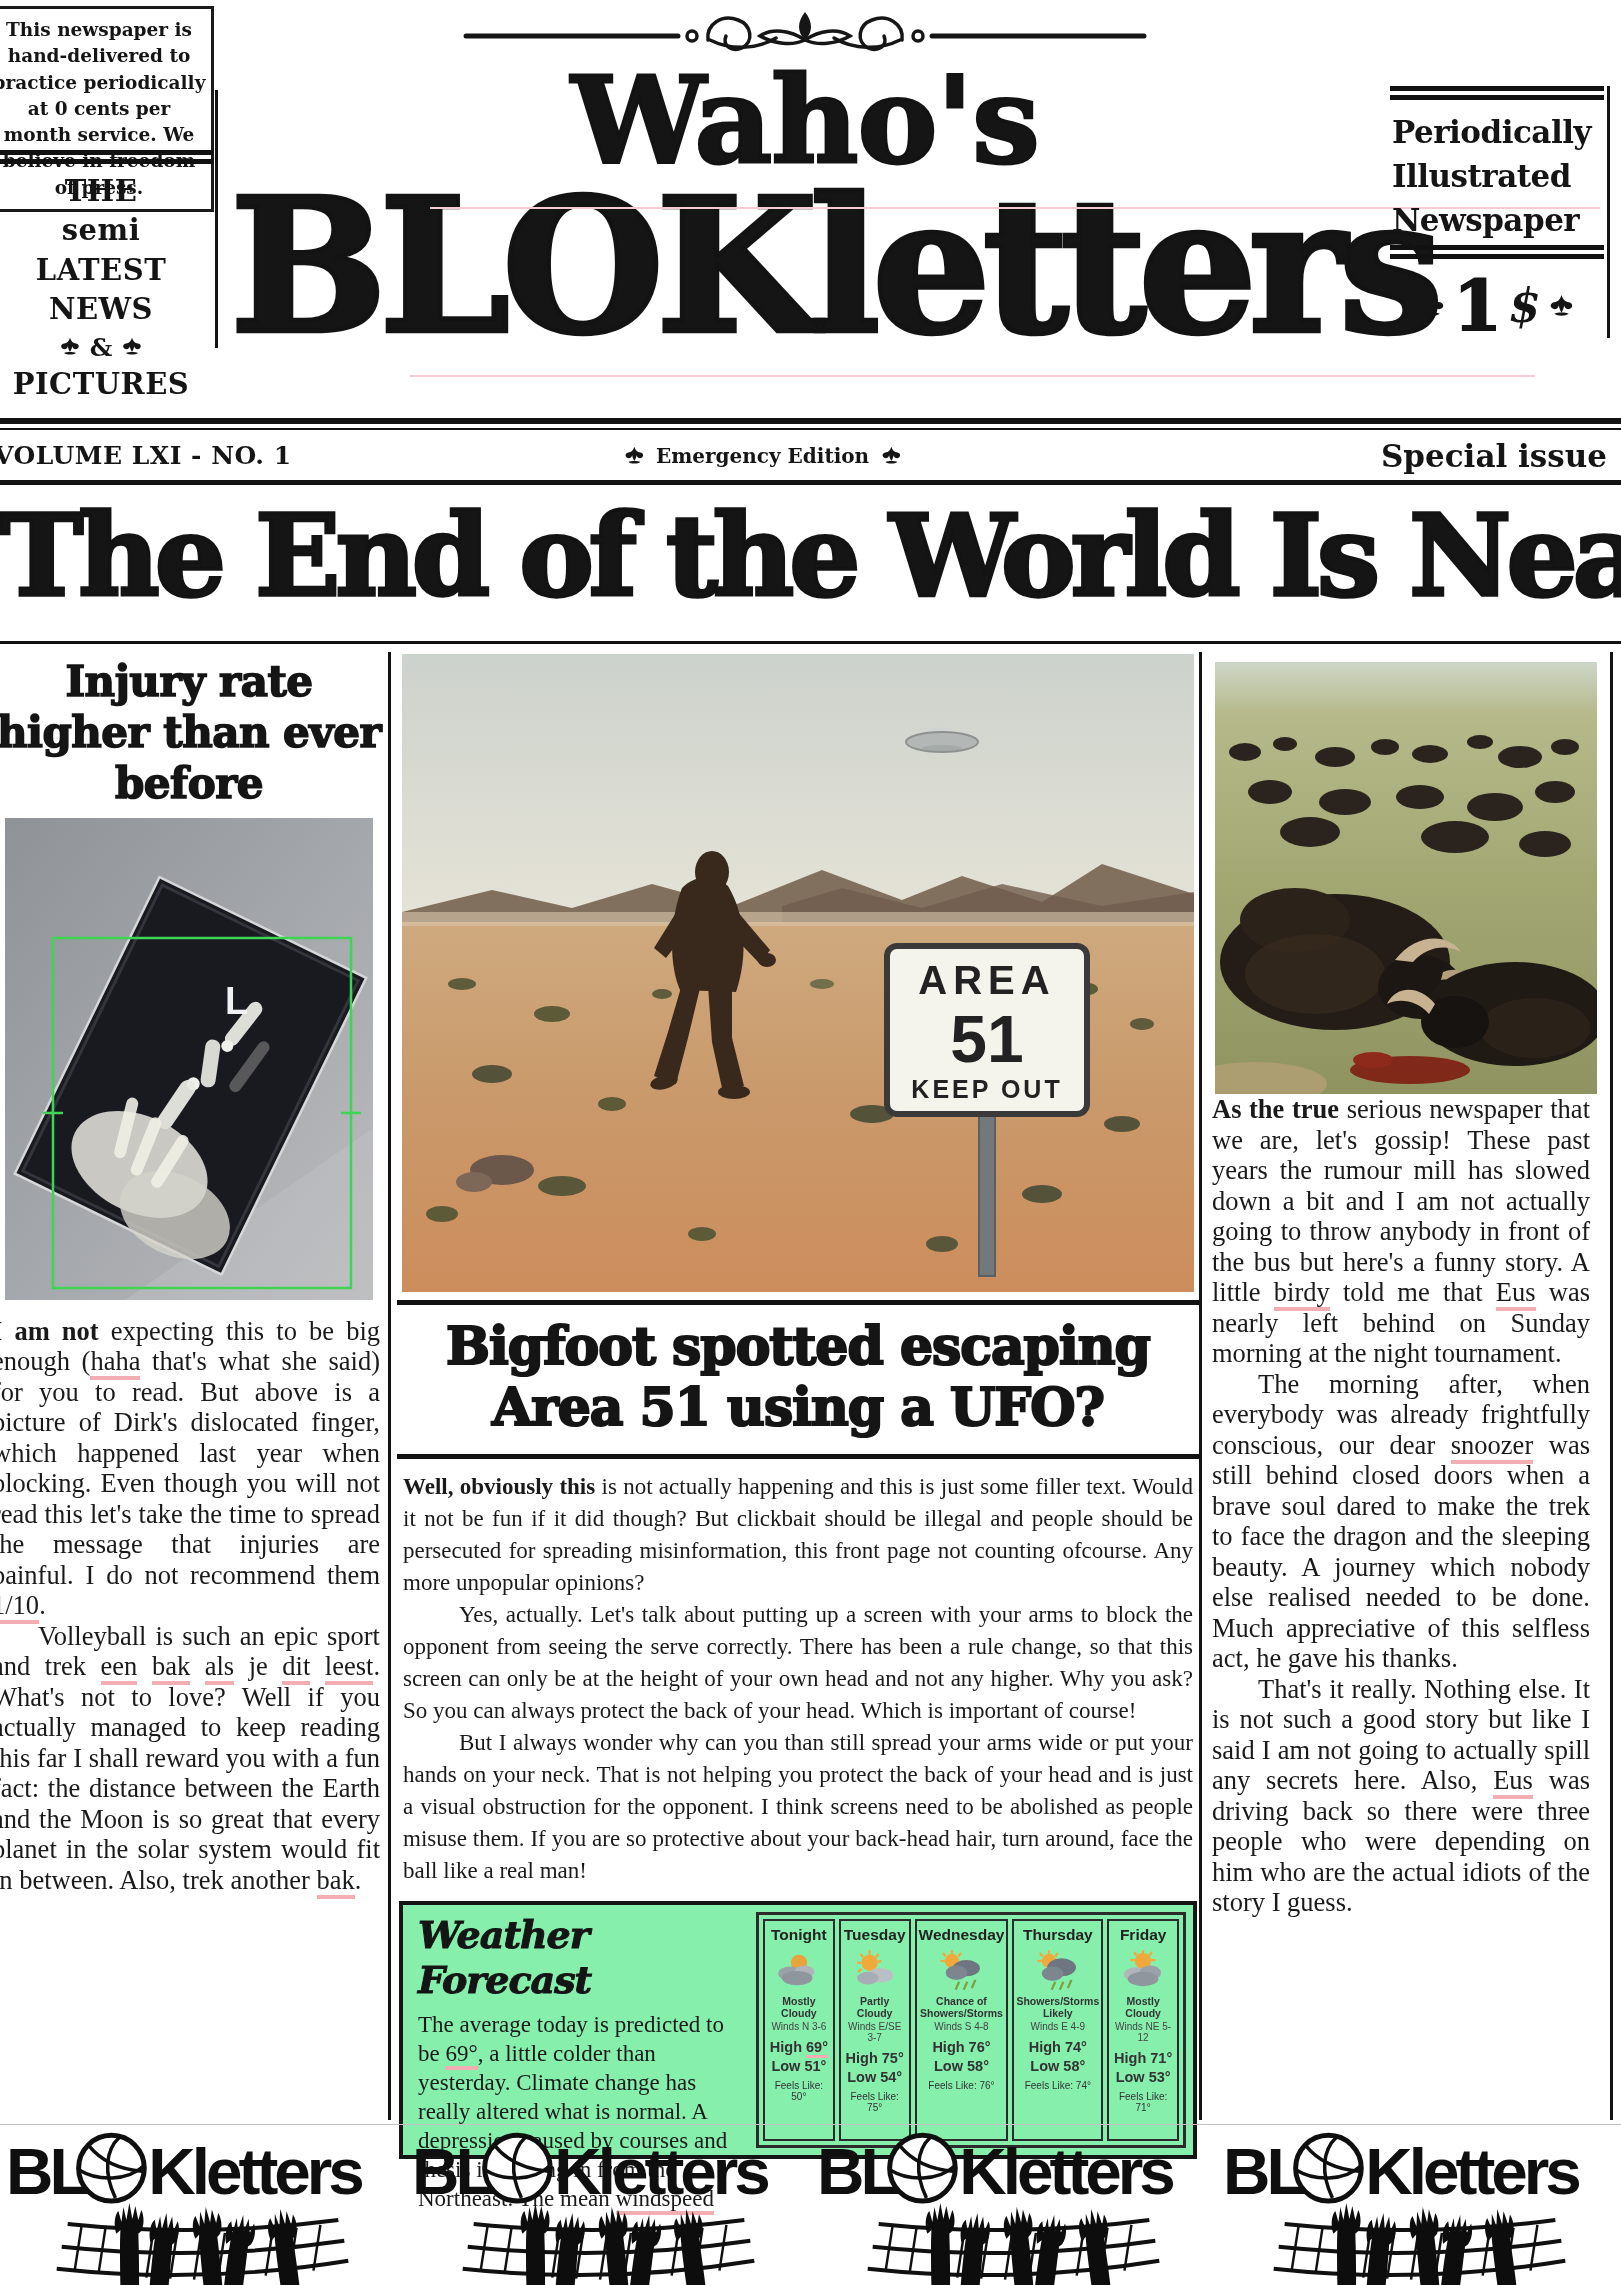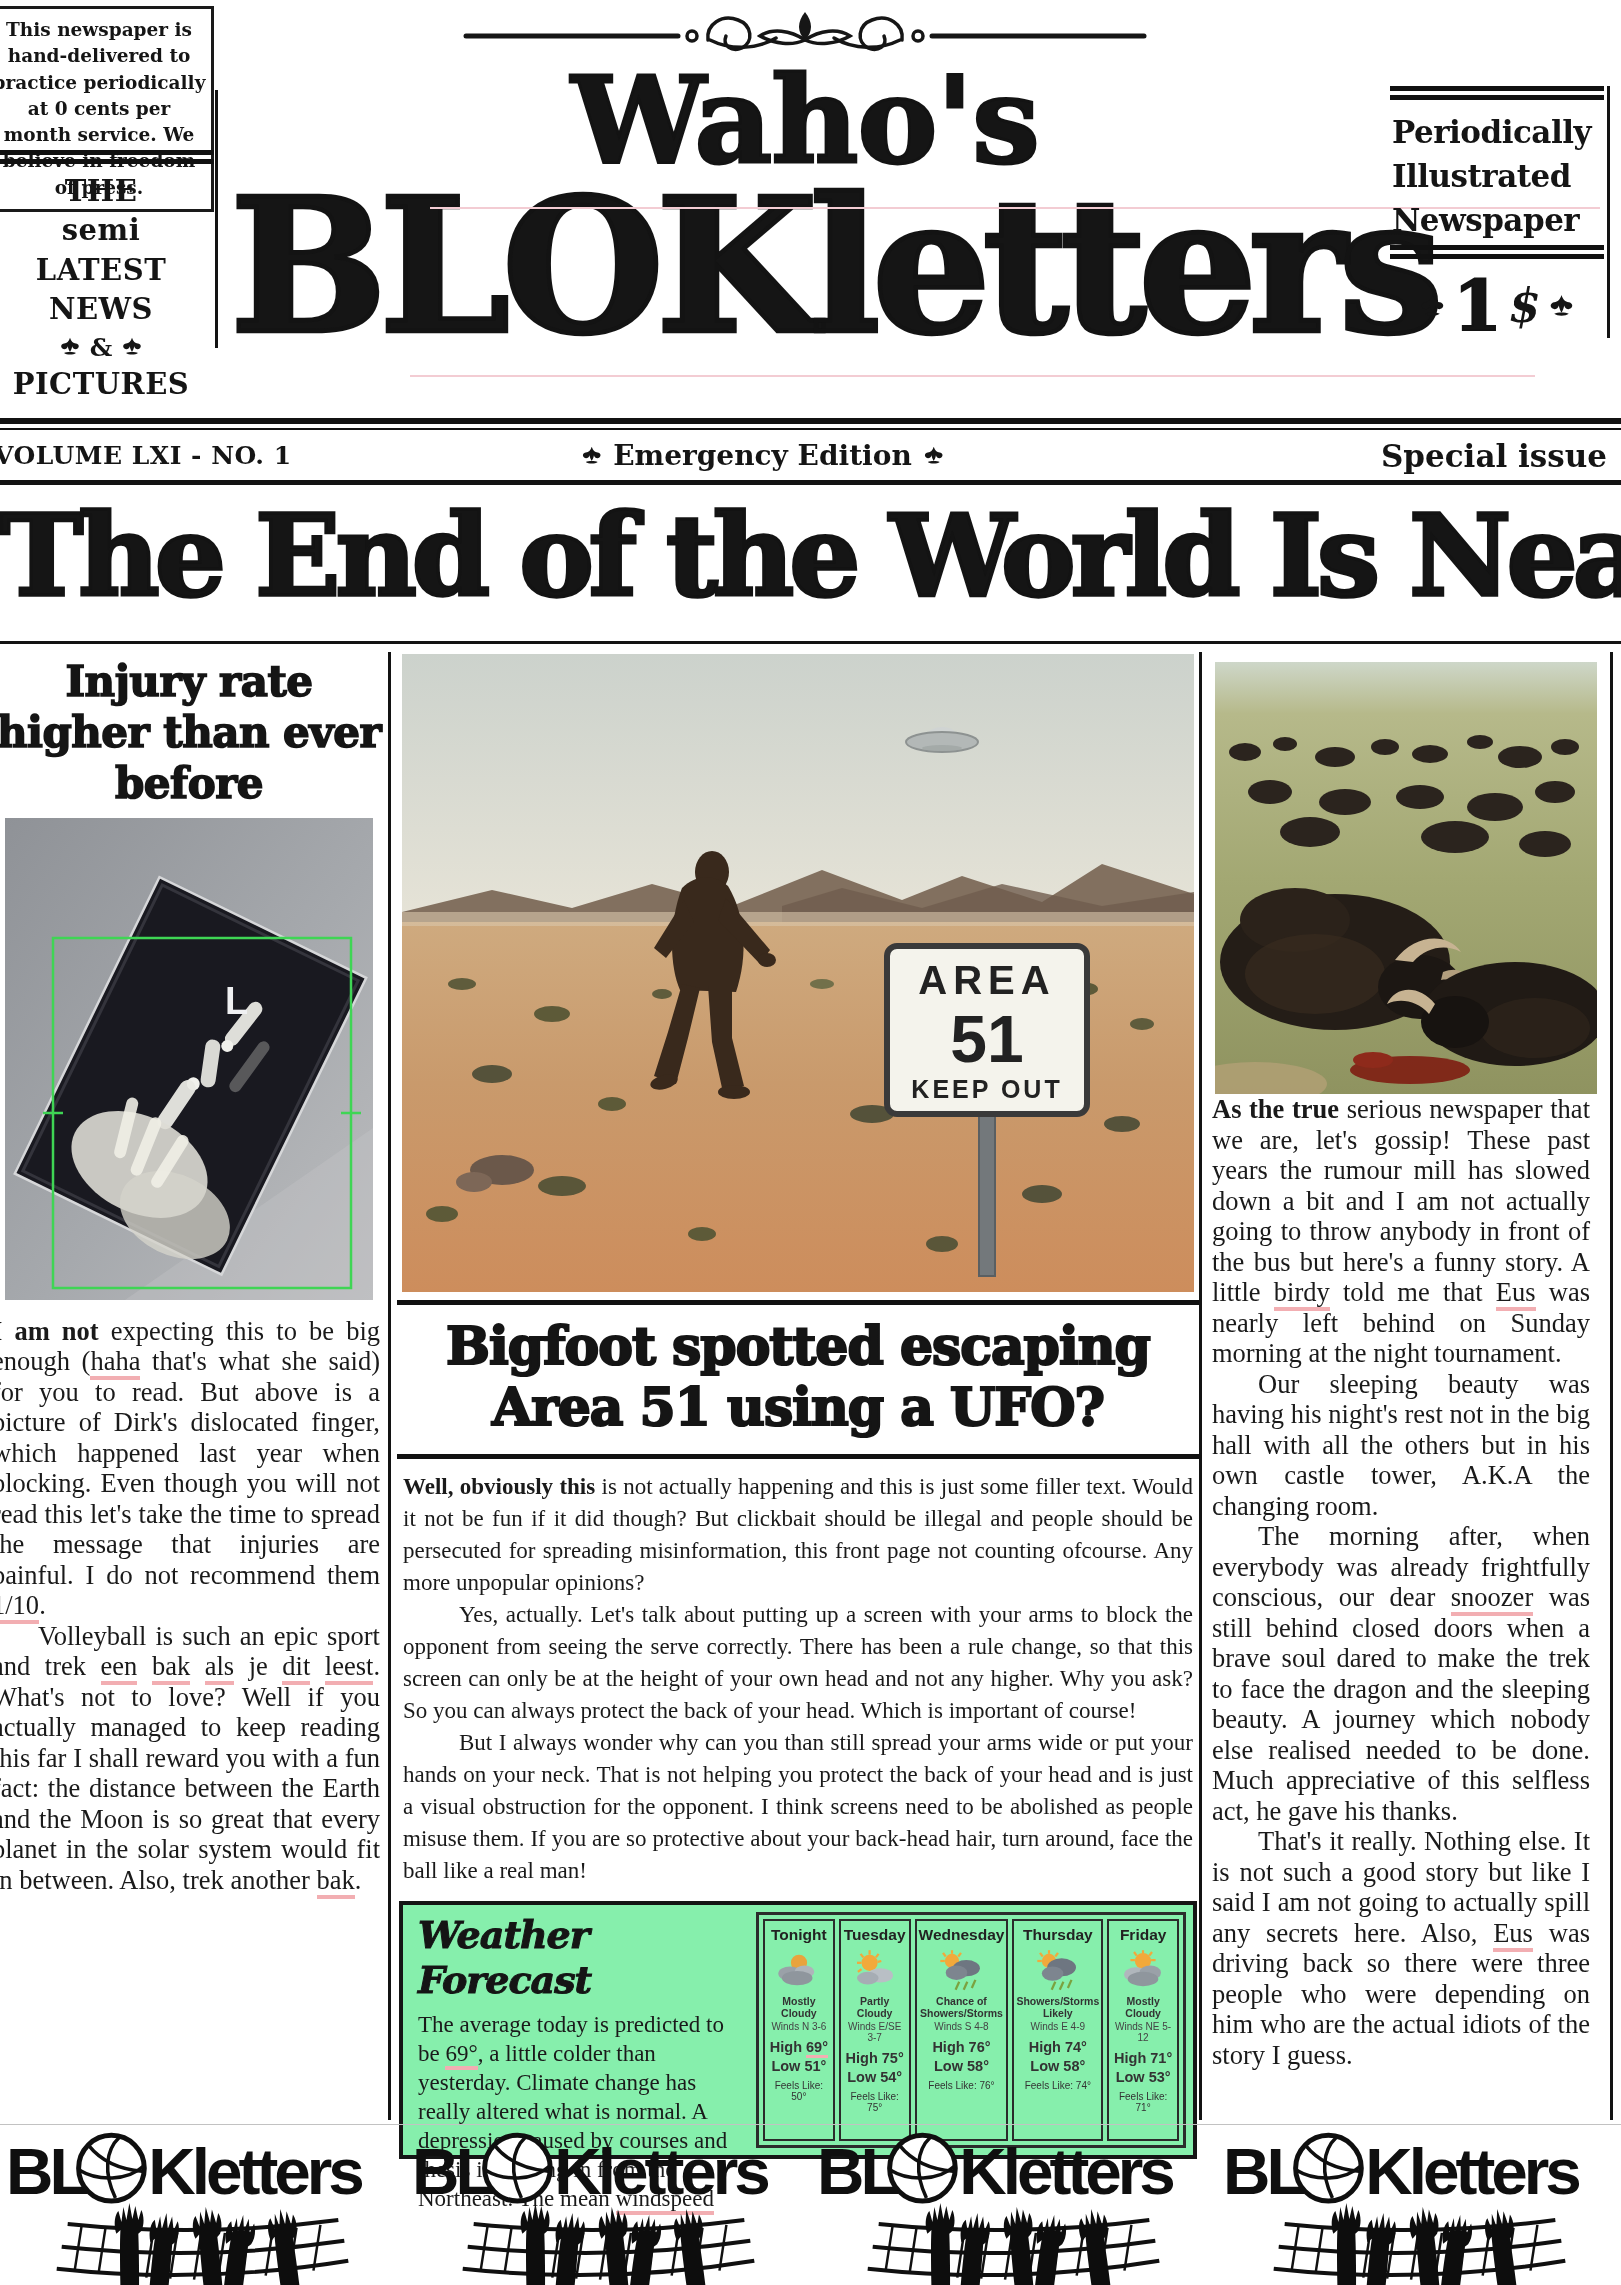--- a/index.html
+++ b/index.html
@@ -44,21 +44,21 @@
   .pcur { font-size: 46px; line-height: 1; font-style: italic; }
 
   .hbar { position: absolute; left: 0; width: 1621px; background: #131313; }
   .hairline { position: absolute; left: 0; width: 1621px; height: 1px; background: #c2c2c2; }
 
   .volume-row { position: absolute; top: 433px; left: 0; width: 1621px; height: 45px;
     display: flex; align-items: center; justify-content: space-between; padding: 0 10px; }
   .vol { font-size: 25px; margin-left: -16px; letter-spacing: 0.5px; }
   .edition { position: absolute; left: calc(50% - 48px); transform: translateX(-50%); top: 0; height: 45px;
     display: flex; align-items: center; gap: 11px; }
-  .edition .edt { font-size: 28px; }
+  .edition .edt { font-size: 20px; }
   .special { font-size: 31px; margin-right: 4px; }
 
   .mainhead { position: absolute; top: 486px; left: 0; width: 1621px; text-align: center;
     font-size: 112px; line-height: 1.25; letter-spacing: -5px; white-space: nowrap;
     -webkit-text-stroke: 3.5px #131313; }
 
   
   .col-left  { position: absolute; left: -12px; top: 652px; width: 402px; }
   .col-center{ position: absolute; left: 395px;  top: 652px; width: 806px; }
   .col-right { position: absolute; left: 1206px; top: 652px; width: 400px; }
@@ -492,21 +492,20 @@
       <ellipse cx="20" cy="14" rx="55" ry="30" fill="#33281e" opacity="0.55"></ellipse>
       <ellipse cx="-60" cy="8" rx="34" ry="26" fill="#171310"></ellipse>
       <path d="M-80,-10 C-96,-30 -120,-28 -128,-10 C-116,-16 -98,-14 -86,0 Z" fill="#c7b392"></path>
     </g>
     <ellipse cx="195" cy="408" rx="60" ry="14" fill="#7e1d12" opacity="0.9"></ellipse>
     <ellipse cx="158" cy="398" rx="20" ry="8" fill="#8e2a1b"></ellipse>
     <ellipse cx="40" cy="422" rx="72" ry="22" fill="#b3a076" opacity="0.8"></ellipse>
   </svg>
 
   <p class="body mt"><span class="b">As the true </span><span>serious newspaper that we are, let's gossip! These past years the rumour mill has slowed down a bit and I am not actually going to throw anybody in front of the bus but here's a funny story. A little </span><span class="u">birdy</span><span> told me that </span><span class="u">Eus</span><span> was nearly left behind on Sunday morning at the night tournament.</span></p>
-  <p class="body ind"><span>Our sleeping beauty was having his night's rest not in the big hall with all the others but in his own castle tower, A.K.A the changing room.</span></p>
   <p class="body ind"><span>The morning after, when everybody was already frightfully conscious, our dear </span><span class="u">snoozer</span><span> was still behind closed doors when a brave soul dared to make the trek to face the dragon and the sleeping beauty. A journey which nobody else realised needed to be done. Much appreciative of this selfless act, he gave his thanks.</span></p>
   <p class="body ind"><span>That's it really. Nothing else. It is not such a good story but like I said I am not going to actually spill any secrets here. Also, </span><span class="u">Eus</span><span> was driving back so there were three people who were depending on him who are the actual idiots of the story I guess.</span></p>
 </section>
 
 <div class="hairline" style="top:2124px;"></div>
 
 <footer class="footer">
   <svg class="logo" viewBox="0 0 404 157">
     <text x="4" y="66" font-family="Liberation Sans, sans-serif" font-weight="bold" font-size="66" letter-spacing="-4" fill="#0f0f0f">BL</text>
     <g>

